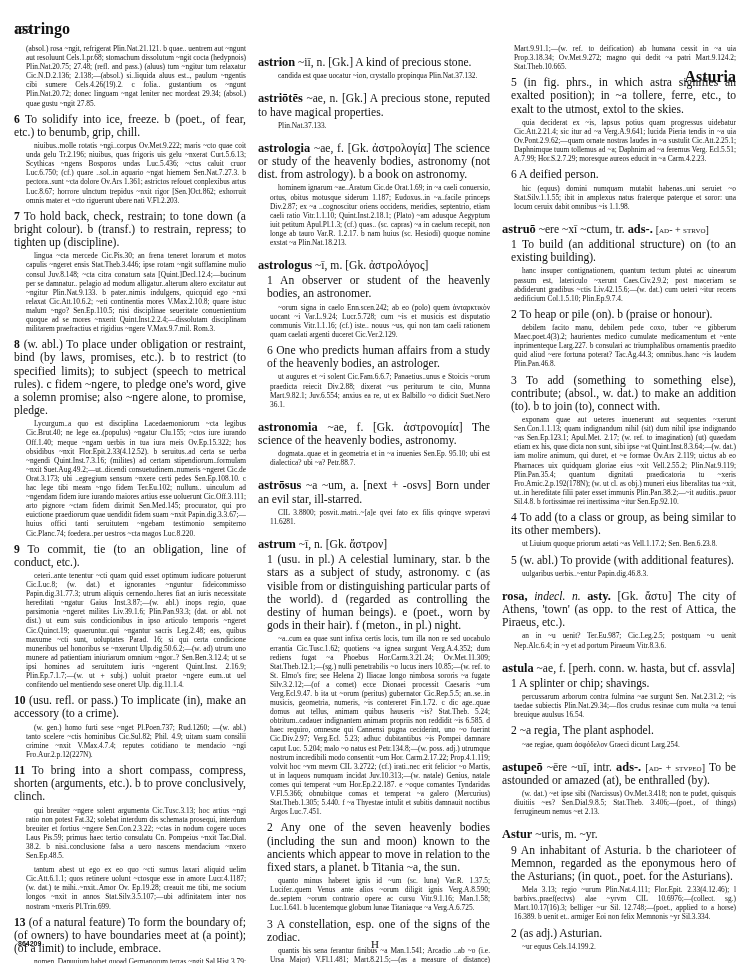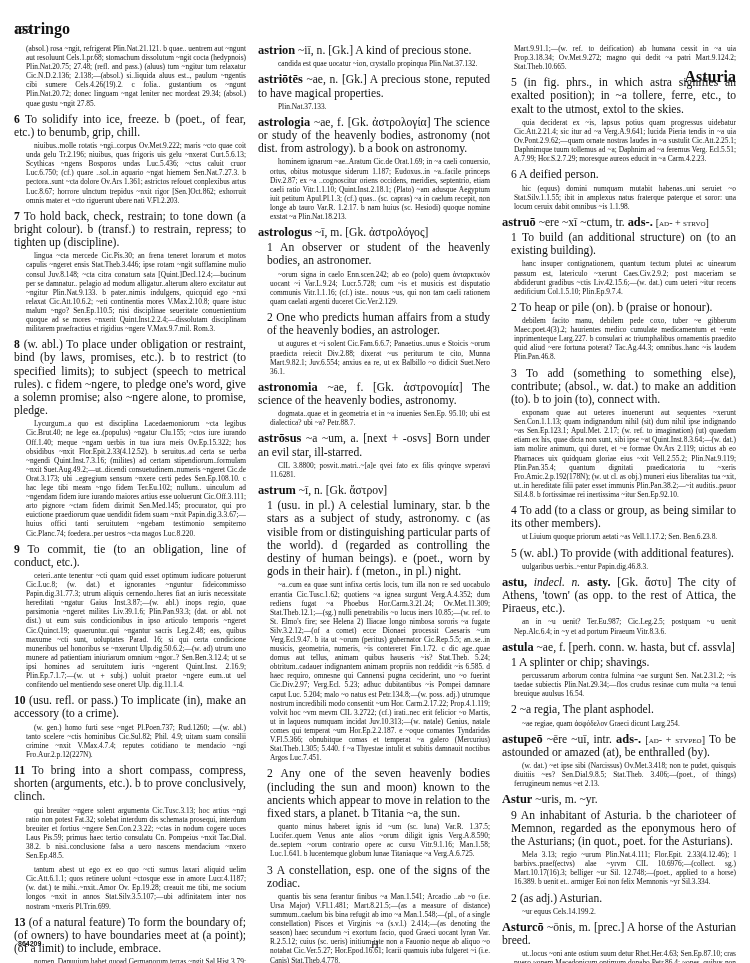--- a/index.html
+++ b/index.html
@@ -11,21 +11,21 @@
   .rh-right { position:absolute; right:0; top:0; font-family:"Liberation Serif", serif; font-weight:bold; font-size:16px;margin-top:48px; }
   .col { position:absolute; top:44px; width:232px; font-family:"Liberation Serif", serif; }
   .col-left { left:14px; }
   .col-mid { left:258px; }
   .col-right { left:502px; width:234px; }
   .cit { font-size:7.4px; line-height:9.1px; text-align:justify; margin:0 0 5px 12px; }
   .cit.indent { text-indent:8px; }
   .sense { font-size:11.6px; line-height:13.2px; text-align:justify; margin:0 0 2px 0; }
   .sense .num { font-weight:bold; }
   .entry { margin:0 0 4px 0; }
-  .hw-line { font-size:11.6px; line-height:13.2px; text-align:justify; margin:0 0 2px 0; }
+  .hw-line { font-size:11.6px; line-height:13.2px; text-align:justify; margin:12px 0 2px 0; }
   .hw { font-weight:bold; font-size:12.4px; }
   .sc { font-variant:small-caps; font-size:10px; }
   .sub { padding-left:9px; }
   .footer-code { position:absolute; left:18px; top:940px; font-family:"Liberation Sans", sans-serif; font-size:7px; font-weight:bold; }
   .footer-sig { position:absolute; left:0; right:0; top:938px; text-align:center; font-family:"Liberation Serif", serif; font-size:11px; }
 </style>
 </head>
 <body>
 
 <div class="page">
@@ -82,21 +82,21 @@
       <p class="cit indent">Plin.Nat.37.133.</p>
     </div>
     <div class="entry">
       <p class="hw-line"><span class="hw">astrologia</span> <span>~ae, f. [Gk. ἀστρολογία] The science or study of the heavenly bodies, astronomy (not dist. from astrology). b a book on astronomy.</span></p>
       <p class="cit indent">hominem ignarum ~ae..Aratum Cic.de Orat.1.69; in ~a caeli conuersio, ortus, obitus motusque siderum 1.187; Eudoxus..in ~a..facile princeps Div.2.87; ex ~a ..cognoscitur oriens occidens, meridies, septentrio, etiam caeli ratio Vitr.1.1.10; Quint.Inst.2.18.1; (Plato) ~am adusque Aegyptum iuit petitum Apul.Pl.1.3; (cf.) quas.. (sc. capras) ~a in caelum recepit, non longe ab tauro Var.R. 1.2.17. b nam huius (sc. Hesiodi) quoque nomine exstat ~a Plin.Nat.18.213.</p>
     </div>
     <div class="entry">
       <p class="hw-line"><span class="hw">astrologus</span> <span>~ī, m. [Gk. ἀστρολόγος]</span></p>
       <p class="sense sub">1 An observer or student of the heavenly bodies, an astronomer.</p>
       <p class="cit indent">~orum signa in caelo Enn.scen.242; ab eo (polo) quem ἀνταρκτικὸν uocant ~i Var.L.9.24; Lucr.5.728; cum ~is et musicis est disputatio communis Vitr.1.1.16; (cf.) iste.. nouus ~us, qui non tam caeli rationem quam caelati argenti duceret Cic.Ver.2.129.</p>
-      <p class="sense sub">2 One who predicts human affairs from a study of the heavenly bodies, an astrologer.</p>
+      <p class="sense sub">6 One who predicts human affairs from a study of the heavenly bodies, an astrologer.</p>
       <p class="cit indent">ut augures et ~i solent Cic.Fam.6.6.7; Panaetius..unus e Stoicis ~orum praedicta reiecit Div.2.88; dixerat ~us periturum te cito, Munna Mart.9.82.1; Juv.6.554; anxius ea re, ut ex Balbillo ~o didicit Suet.Nero 36.1.</p>
     </div>
     <div class="entry">
       <p class="hw-line"><span class="hw">astronomia</span> <span>~ae, f. [Gk. ἀστρονομία] The science of the heavenly bodies, astronomy.</span></p>
       <p class="cit indent">dogmata..quae et in geometria et in ~a inuenies Sen.Ep. 95.10; ubi est dialectica? ubi ~a? Petr.88.7.</p>
     </div>
     <div class="entry">
       <p class="hw-line"><span class="hw">astrōsus</span> <span>~a ~um, a. [next + -osvs] Born under an evil star, ill-starred.</span></p>
       <p class="cit indent">CIL 3.8800; posvit..matri..~[a]e qvei fato ex filis qvinqve svperavi 11.6281.</p>
     </div>
@@ -133,21 +133,21 @@
       <p class="cit indent">debilem facito manu, debilem pede coxo, tuber ~e gibberum Maec.poet.4(3).2; haurientes medico cumulate medicamentum et ~ente inprimenteque Larg.227. b consulari ac triumphalibus ornamentis praedito quid aliud ~ere fortuna poterat? Tac.Ag.44.3; omnibus..hanc ~is laudem Plin.Pan.46.8.</p>
       <p class="sense sub">3 To add (something to something else), contribute; (absol., w. dat.) to make an addition (to). b to join (to), connect with.</p>
       <p class="cit indent">exponam quae aut ueteres inuenerunt aut sequentes ~xerunt Sen.Con.1.1.13; quam indignandum nihil (sit) dum nihil ipse indignando ~as Sen.Ep.123.1; Apul.Met. 2.17; (w. ref. to imagination) (ut) quaedam etiam ex his, quae dicta non sunt, sibi ipse ~at Quint.Inst.8.3.64;—(w. dat.) iam molire animum, qui duret, et ~e formae Ov.Ars 2.119; uictus ab eo Pharnaces uix quidquam gloriae eius ~xit Vell.2.55.2; Plin.Nat.9.119; Plin.Pan.35.4; quantum dignitati praedicatoria tu ~xeris Fro.Amic.2.p.192(178N); (w. ut cl. as obj.) muneri eius liberalitas tua ~xit, ut..in hereditate filii pater esset immunis Plin.Pan.38.2;—~it auditis..pauor Sil.4.8. b fortissimae rei inertissima ~itur Sen.Ep.92.10.</p>
       <p class="sense sub">4 To add (to a class or group, as being similar to its other members).</p>
       <p class="cit indent">ut Liuium quoque priorum aetati ~as Vell.1.17.2; Sen. Ben.6.23.8.</p>
       <p class="sense sub">5 (w. abl.) To provide (with additional features).</p>
       <p class="cit indent">uulgaribus uerbis..~entur Papin.dig.46.8.3.</p>
     </div>
 
     <div class="entry">
-      <p class="hw-line"><span class="hw">astu,</span> <i>indecl. n.</i> <span class="hw">asty.</span> <span>[Gk. ἄστυ] The city of Athens, 'town' (as opp. to the rest of Attica, the Piraeus, etc.).</span></p>
+      <p class="hw-line"><span class="hw">rosa,</span> <i>indecl. n.</i> <span class="hw">asty.</span> <span>[Gk. ἄστυ] The city of Athens, 'town' (as opp. to the rest of Attica, the Piraeus, etc.).</span></p>
       <p class="cit indent">an in ~u uenit? Ter.Eu.987; Cic.Leg.2.5; postquam ~u uenit Nep.Alc.6.4; in ~y et ad portum Piraeum Vitr.8.3.6.</p>
     </div>
 
     <div class="entry">
       <p class="hw-line"><span class="hw">astula</span> <span>~ae, f. [perh. conn. w. hasta, but cf. assvla]</span></p>
       <p class="sense sub">1 A splinter or chip; shavings.</p>
       <p class="cit indent">percussarum arborum contra fulmina ~ae surgunt Sen. Nat.2.31.2; ~is taedae subiectis Plin.Nat.29.34;—flos crudus resinae cum multa ~a tenui breuique auulsus 16.54.</p>
       <p class="sense sub">2 ~a regia, The plant asphodel.</p>
       <p class="cit indent">~ae regiae, quam ἀσφόδελον Graeci dicunt Larg.254.</p>
     </div>

